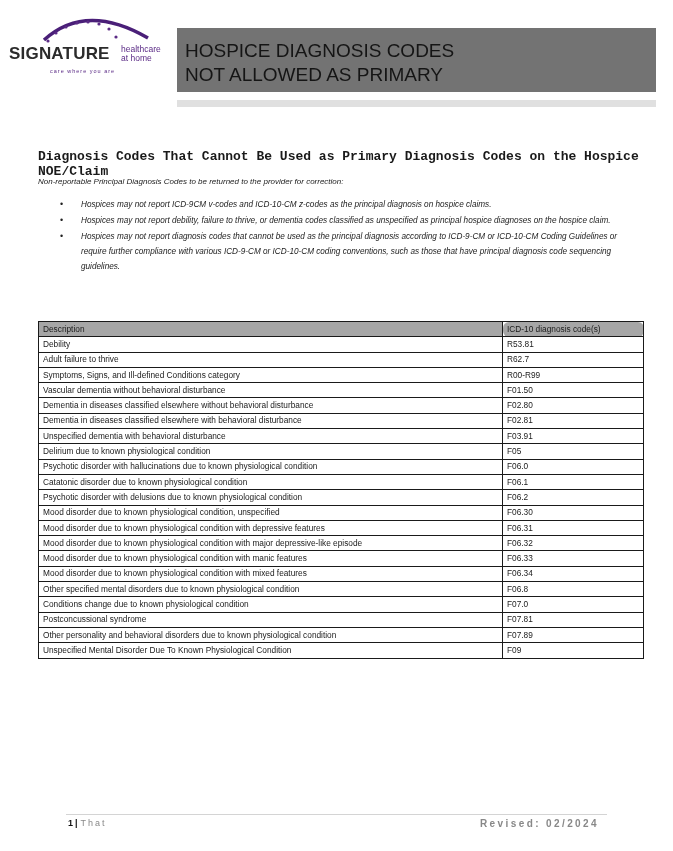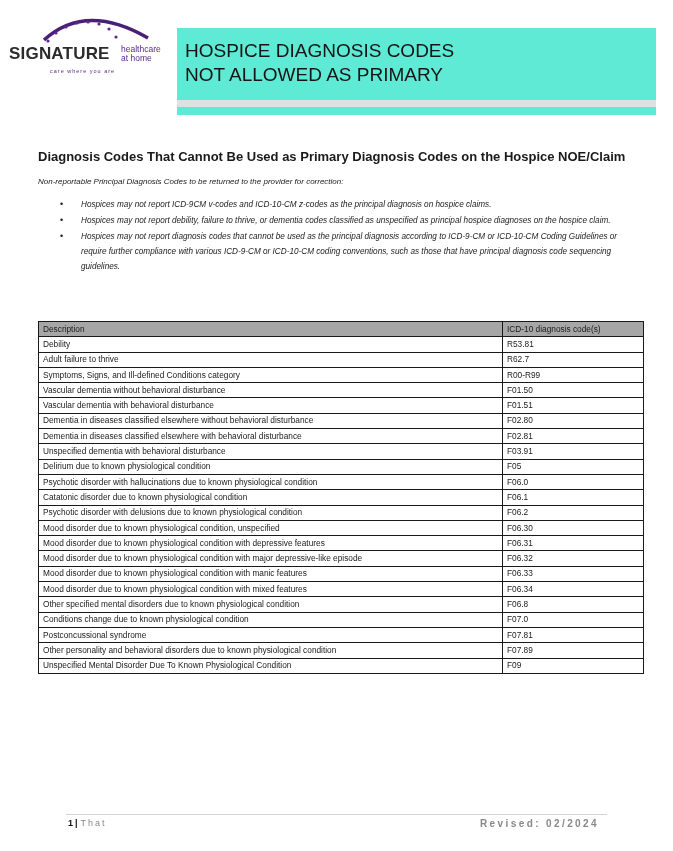--- a/index.html
+++ b/index.html
@@ -8,42 +8,42 @@
 
   .logo { position: absolute; left: 4px; top: 8px; width: 168px; height: 74px; }
   .logo svg { position: absolute; left: 22px; top: 0; }
   .logo-word { position: absolute; left: 5px; top: 36px; font-size: 17px; font-weight: bold;
                color: #2b2b2b; letter-spacing: 0.2px; }
   .logo-side { position: absolute; left: 117px; top: 37px; font-size: 8.5px; line-height: 8.5px;
                color: #5b2b86; }
   .logo-tag { position: absolute; left: 46px; top: 60px; font-size: 5.5px; letter-spacing: 1px;
               color: #5b2b86; }
 
-  .title-box { position: absolute; left: 177px; top: 28px; width: 479px; height: 87px;
-               background: #5eead4; }
+  .title-box { position: absolute; left: 177px; top: 28px; width: 479px; height: 64px;
+               background: #737373; }
   .title-strip { position: absolute; left: 177px; top: 100px; width: 479px; height: 7px;
                  background: #e0e0e0; }
   .title-text { position: absolute; left: 8px; top: 11px; font-size: 19px; line-height: 24px;
                 color: #151515; }
 
   .heading { position: absolute; left: 38px; top: 149px; font-size: 13px; font-weight: bold;
-             color: #1a1a1a; }
+             color: #1a1a1a; font-family: Liberation Mono, monospace; }
   .intro { position: absolute; left: 38px; top: 177px; font-size: 8px; font-style: italic;
            color: #222; }
   .bullets { position: absolute; left: 48px; top: 197px; width: 595px; margin: 0; padding: 0;
              list-style: none; font-size: 8.2px; font-style: italic; line-height: 15px; color: #222; }
   .bullets li { position: relative; padding-left: 33px; margin-bottom: 1px; }
   .bullets li .dot { position: absolute; left: 12px; top: 0; font-style: normal; font-size: 9px; }
 
   table.codes { position: absolute; left: 38px; top: 321px; width: 606px;
                 border-collapse: collapse; font-size: 8.3px; color: #1a1a1a; }
   table.codes th, table.codes td { border: 1px solid #1a1a1a; padding: 0 4px; height: 14.3px;
                 line-height: 13px; text-align: left; white-space: nowrap; }
   table.codes th { background: #a6a6a6; font-weight: normal; }
-  table.codes td.code, table.codes th.code { width: 132px; }
+  table.codes td.code, table.codes th.code { width: 132px; border-radius: 6px; }
 
   .footer-rule { position: absolute; left: 66px; top: 814px; width: 541px; height: 1px;
                  background: #d4d4d4; }
   .footer-left { position: absolute; left: 68px; top: 818px; font-size: 9px; color: #888; letter-spacing: 2px; }
   .footer-left .num { color: #111; font-weight: bold; letter-spacing: 0; }
   .footer-left .bar { color: #111; font-weight: bold; letter-spacing: 0; margin: 0 3px 0 2px; }
   .footer-right { position: absolute; right: 74px; top: 818px; font-size: 10px; color: #888; letter-spacing: 2.4px; font-weight: bold; }
 </style>
 </head>
 <body>
@@ -112,24 +112,20 @@
       </tr>
     <tr>
         <td>Symptoms, Signs, and Ill-defined Conditions category</td>
         <td class="code">R00-R99</td>
       </tr>
     <tr>
         <td>Vascular dementia without behavioral disturbance</td>
         <td class="code">F01.50</td>
       </tr>
     <tr>
-        <td>Vascular dementia with behavioral disturbance</td>
-        <td class="code">F01.51</td>
-      </tr>
-    <tr>
         <td>Dementia in diseases classified elsewhere without behavioral disturbance</td>
         <td class="code">F02.80</td>
       </tr>
     <tr>
         <td>Dementia in diseases classified elsewhere with behavioral disturbance</td>
         <td class="code">F02.81</td>
       </tr>
     <tr>
         <td>Unspecified dementia with behavioral disturbance</td>
         <td class="code">F03.91</td>

